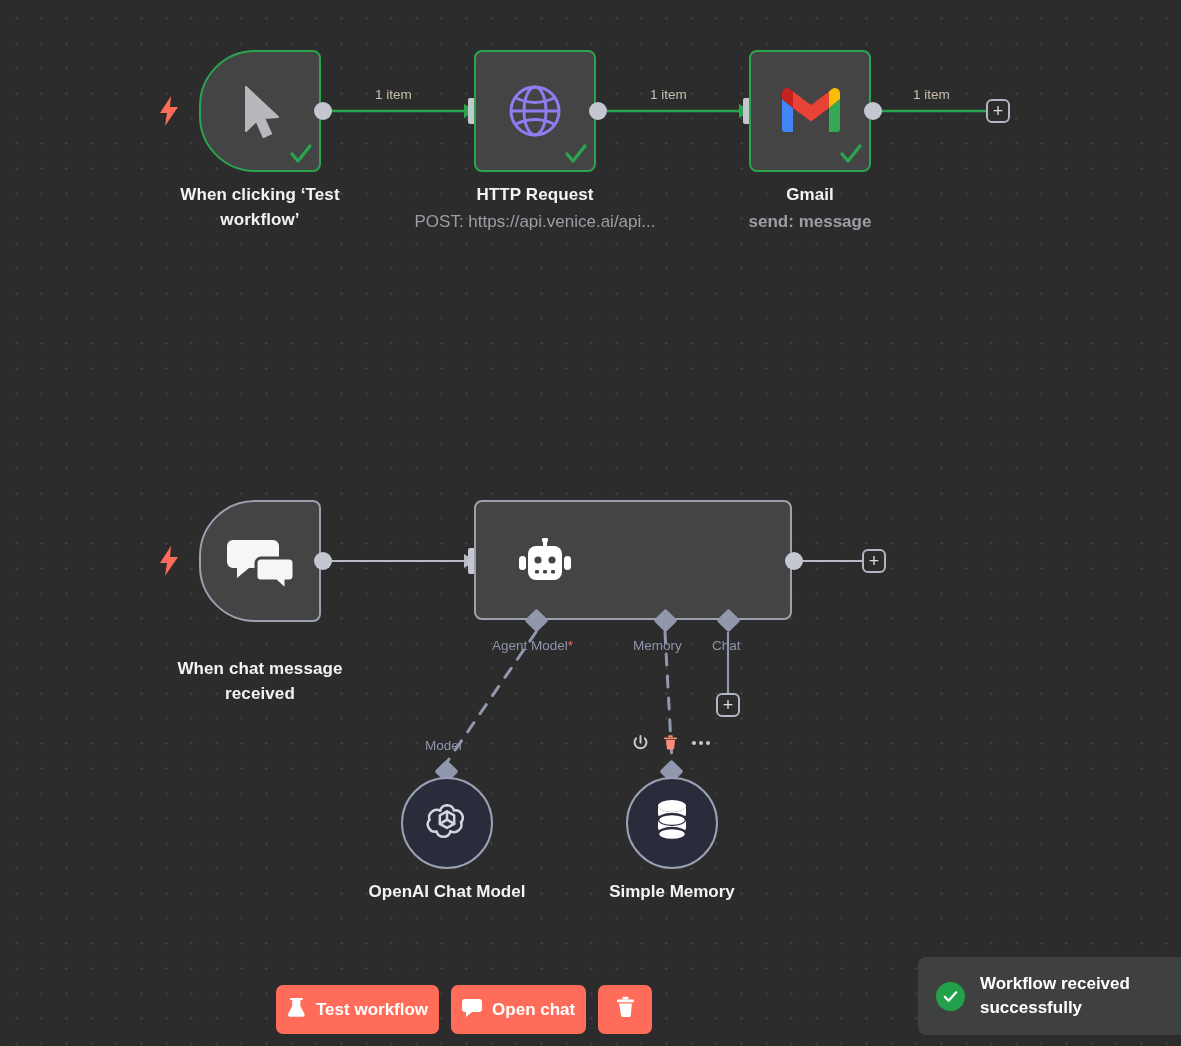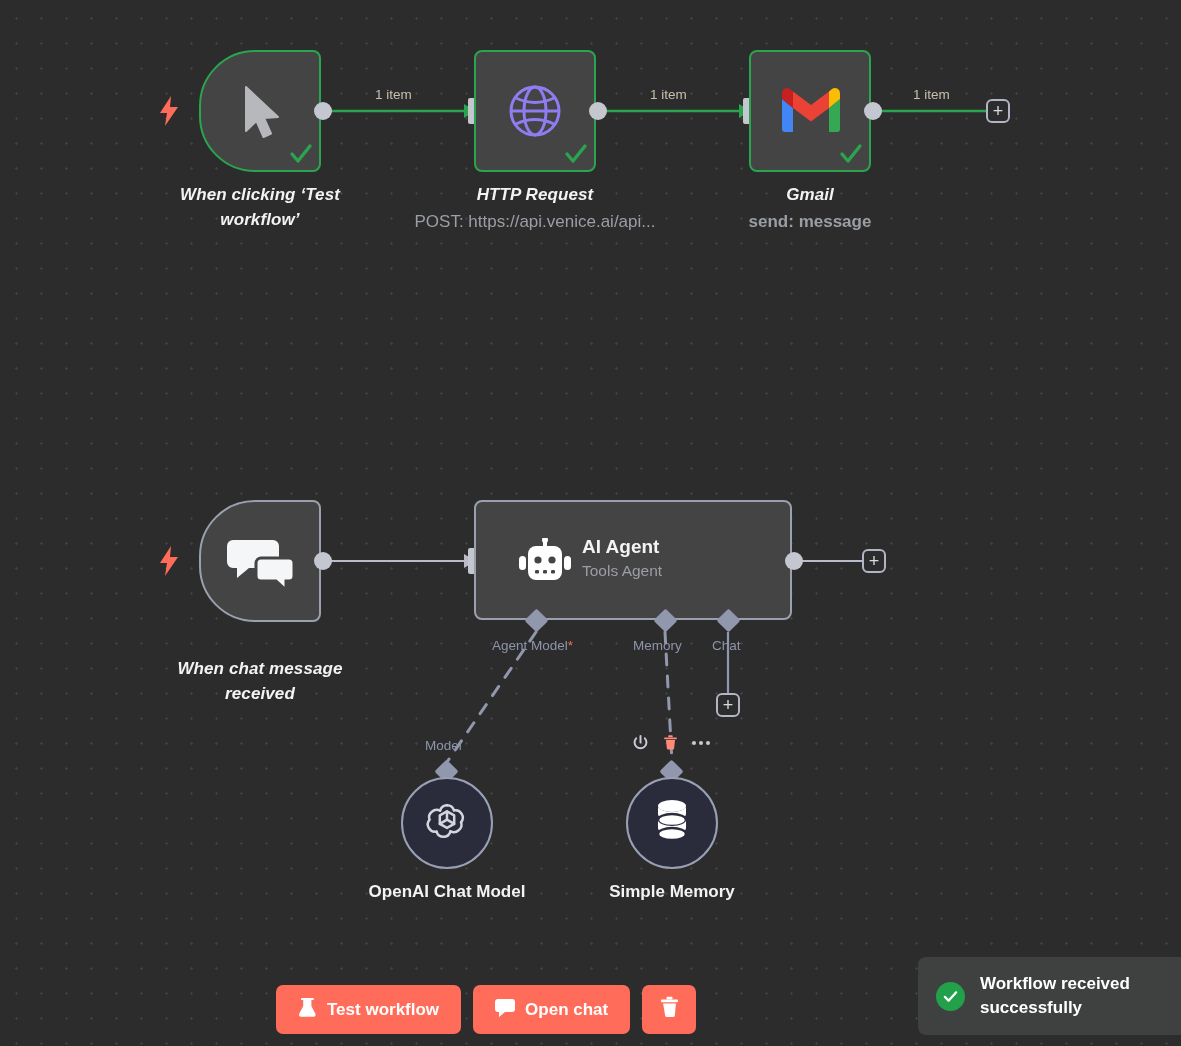--- a/index.html
+++ b/index.html
@@ -35,21 +35,20 @@
     border-radius: 56px 8px 8px 56px;
   }
   .node-title {
     position: absolute;
     text-align: center;
     color: #f2f3f4;
     font-size: 17px;
     font-weight: bold;
     line-height: 25px;
     letter-spacing: .1px;
-    font-style: italic;
   }
   .node-sub {
     position: absolute;
     text-align: center;
     color: #9b9ea5;
     font-size: 17px;
     line-height: 20px;
   }
   .node-icon {
     position: absolute;
@@ -158,21 +157,21 @@
     height: 49px;
     background: #ff6d5a;
     border: none;
     border-radius: 7px;
     color: #ffffff;
     font-size: 17px;
     font-weight: bold;
     font-family: "Liberation Sans", sans-serif;
     display: flex; align-items: center; justify-content: center;
     gap: 10px;
-    padding: 0 22px;
+    padding: 0 11px;
     cursor: pointer;
   }
   .btn.icon-only { width: 54px; padding: 0; }
 
   
   #toast {
     position: absolute;
     left: 918px; top: 957px;
     width: 276px; height: 78px;
     background: #3f4141;
@@ -331,24 +330,20 @@
           <circle cx="26" cy="2" r="3" fill="#ffffff"></circle>
           <rect x="0" y="18" width="7" height="14" rx="3.5" fill="#ffffff"></rect>
           <rect x="45" y="18" width="7" height="14" rx="3.5" fill="#ffffff"></rect>
           <rect x="9" y="8" width="34" height="34" rx="8" fill="#ffffff"></rect>
           <circle cx="19" cy="22" r="3.6" fill="#444444"></circle>
           <circle cx="33" cy="22" r="3.6" fill="#444444"></circle>
           <rect x="16" y="32" width="4" height="3.4" rx="1.2" fill="#444444"></rect>
           <rect x="24" y="32" width="4" height="3.4" rx="1.2" fill="#444444"></rect>
           <rect x="32" y="32" width="4" height="3.4" rx="1.2" fill="#444444"></rect>
         </svg>
-      </div>
-      <div style="position:absolute; left:106px; top:32px; width:200px;">
-        <div style="color:#f2f3f4; font-size:19px; font-weight:bold; line-height:26px;">AI Agent</div>
-        <div style="color:#9b9ea5; font-size:15.5px; line-height:22px;">Tools Agent</div>
       </div>
     </div>
     <span class="out-dot" style="left:785px; top:552px;"></span>
 
     <span class="diamond" style="left:528px; top:612px;"></span>
     <span class="diamond" style="left:657px; top:612px;"></span>
     <span class="diamond" style="left:720px; top:612px;"></span>
 
     <span class="sub-label" style="left:492px; top:638px;">
       <span>Agent Model</span><span class="req-star">*</span>

